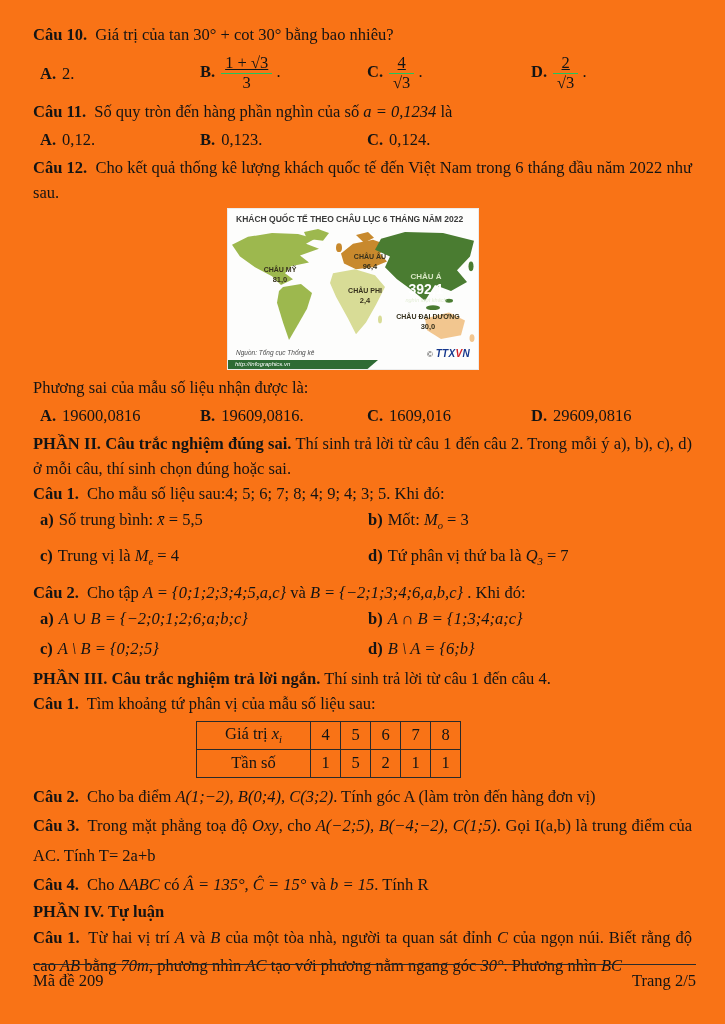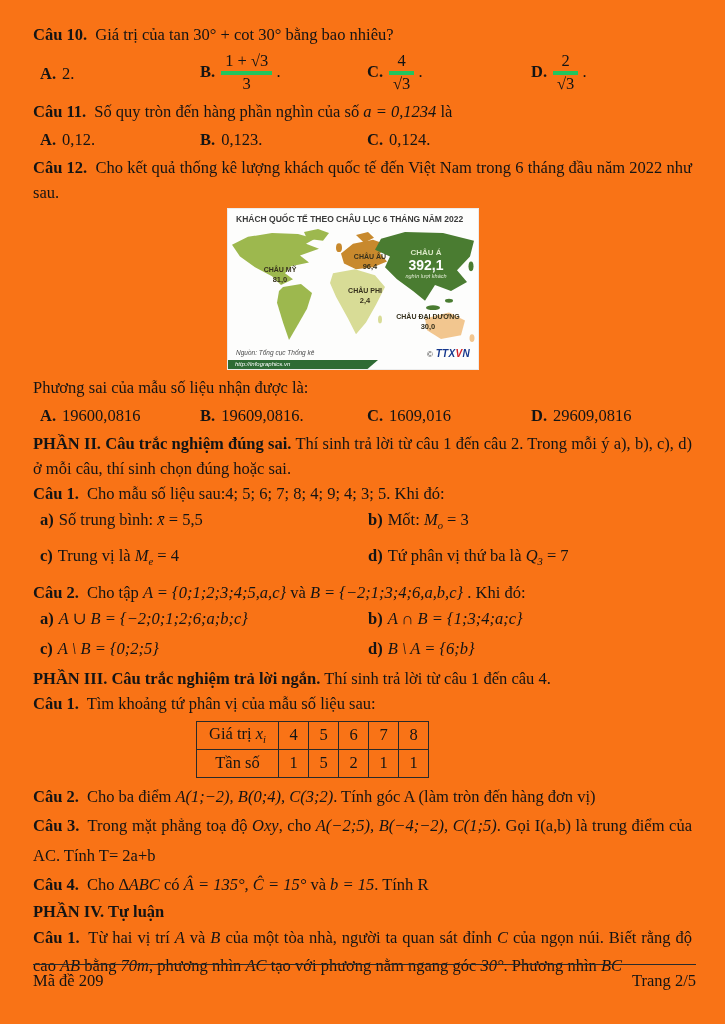--- a/index.html
+++ b/index.html
@@ -15,46 +15,46 @@
   .loose{ line-height:30px; }
   .just { text-align:justify; }
   .qlabel { font-weight:bold; margin-right:4px; }
   b.okey { font-weight:bold; margin-right:6px; }
   i { font-style:italic; }
 
   
   .opt-row { display:grid; grid-template-columns:160px 167px 164px 1fr; padding-left:7px; margin:3px 0; line-height:25px; }
   .opt-row.tall { min-height:48px; align-items:center; margin:2px 0 2px; }
   .frac { display:inline-block; vertical-align:middle; text-align:center; line-height:1.15; }
-  .frac .num { display:block; border-bottom:4px solid #22c55e; padding:0 4px; }
+  .frac .num { display:block; border-bottom:1px solid #22c55e; padding:0 4px;text-decoration:underline; }
   .frac .den { display:block; padding:0 4px; }
 
   
   .two-col { display:grid; grid-template-columns:328px 1fr; padding-left:7px; margin:1px 0 5px; line-height:25px; }
   .qitem b { font-weight:bold; margin-right:5px; }
   sub { font-size:10.5px; font-style:italic; }
 
   
   table.freq { border-collapse:collapse; margin:5px 0 5px 163px; }
   table.freq td { border:1px solid #2a2a2a; height:27px; text-align:center; padding:0 7px; font-size:16.5px; }
-  table.freq td.lbl { padding:0 12px; }
+  table.freq td.lbl { padding:0 28px; }
   table.freq td.val { min-width:15px; }
 
   
   .infographic { position:relative; width:250px; height:160px; margin:4px 0 6px 195px;
     font-family:"Liberation Sans","DejaVu Sans",sans-serif; background:#fdfdfc; outline:1px solid #ececec; }
   .ig-title { position:absolute; top:5px; left:8px; right:4px; font-size:8.5px; font-weight:bold; color:#3b3b3b; }
   .ig-map { position:absolute; top:20px; left:0; width:250px; height:116px; }
   .ig-label { position:absolute; text-align:center; color:#35301c; line-height:1.25; }
   .ig-name { font-size:7px; font-weight:bold; }
   .ig-val  { font-size:7.5px; font-weight:bold; }
   .lab-my  { left:22px;  top:57px;  width:60px; }
   .lab-au  { left:116px; top:44px;  width:52px; }
   .lab-a   { left:156px; top:39px;  width:84px; }
-  .lab-a .ig-name { color:#d9e7c5; font-size:8px; }
+  .lab-a .ig-name { color:#d9e7c5; font-size:8px;margin-top:24px; }
   .lab-a .ig-val  { color:#ffffff; font-size:14px; line-height:1.05; }
   .lab-a .ig-unit { color:#e4eed6; font-size:5.5px; font-style:italic; }
   .lab-phi { left:108px; top:78px;  width:58px; }
   .lab-dd  { left:154px; top:104px; width:92px; }
   .ig-source { position:absolute; left:8px; bottom:13px; font-size:6.5px; font-style:italic; color:#4a4a4a; }
   .ig-credit { position:absolute; right:8px; bottom:10px; font-size:10px; }
   .ig-credit .c { font-size:8px; color:#333; }
   .ttx { font-weight:bold; font-style:italic; letter-spacing:0.3px; }
   .ttx .blue { color:#16388e; }
   .ttx .red  { color:#d2232a; }

